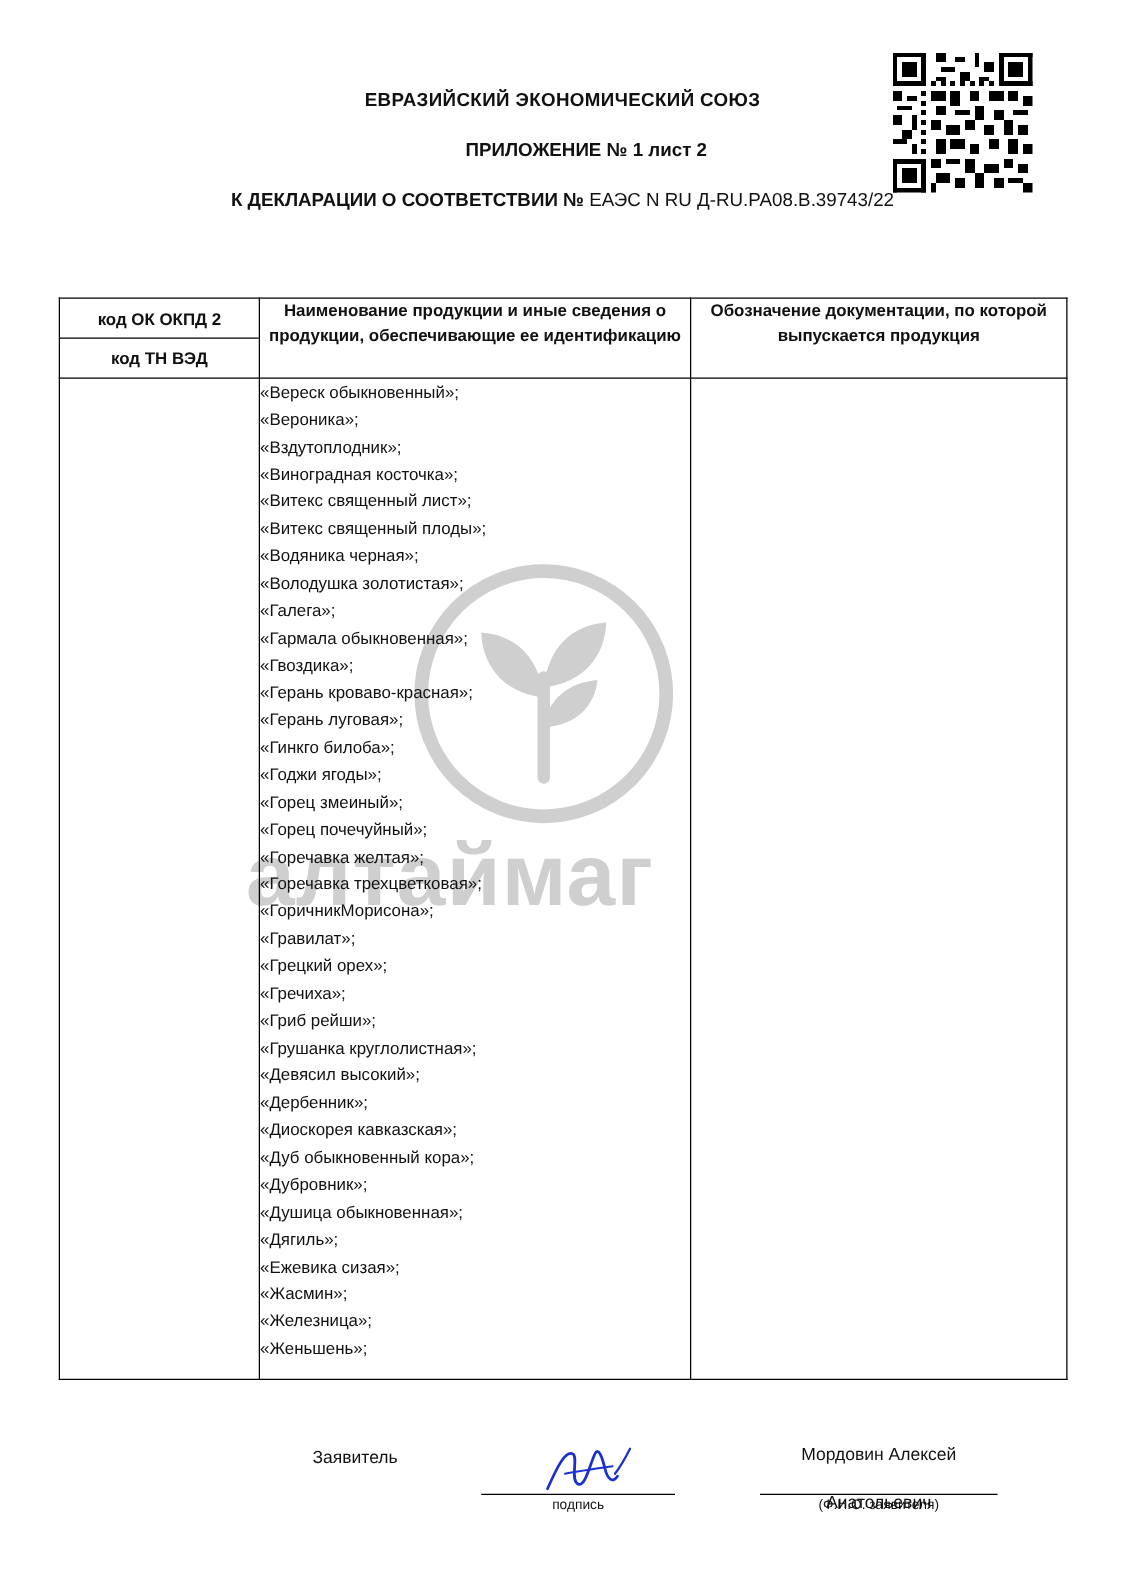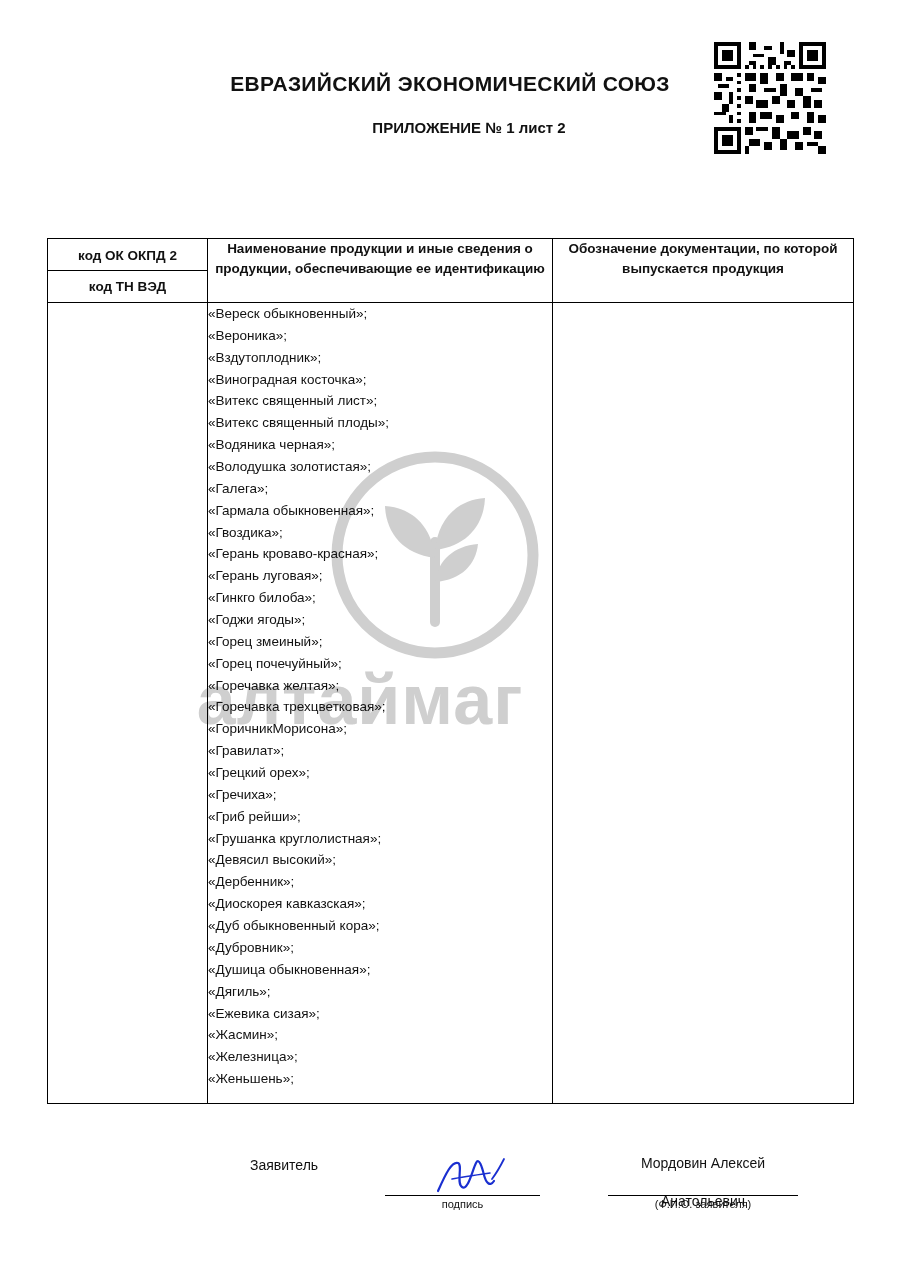--- a/index.html
+++ b/index.html
@@ -77,21 +77,21 @@
 
   
   .header {
     position: absolute;
     left: 0;
     top: 72px;
     width: 900px;
     text-align: center;
   }
   .header .line1 {
-    font-size: 21px;
+    font-size: 15px;
     font-weight: bold;
     letter-spacing: 0.3px;
   }
   .header .line2 {
     margin-top: 23px;
     font-size: 15px;
     font-weight: bold;
     margin-left: 38px;
   }
   .header .line3 {
@@ -335,20 +335,24 @@
           <rect x="24" y="26" width="3" height="1"></rect>
         <rect x="27" y="27" width="2" height="2"></rect>
           <rect x="8" y="27" width="1" height="2"></rect>
       </g>
     </svg>
   </div>
 
   <div class="header">
     <div class="line1">ЕВРАЗИЙСКИЙ ЭКОНОМИЧЕСКИЙ СОЮЗ</div>
     <div class="line2">ПРИЛОЖЕНИЕ № 1 лист 2</div>
+    <div class="line3">
+      <b>К ДЕКЛАРАЦИИ О СООТВЕТСТВИИ №</b>
+      <span>ЕАЭС N RU Д-RU.РА08.В.39743/22</span>
+    </div>
   </div>
 
   <table class="tbl">
     <colgroup>
       <col class="col1">
         <col class="col2">
         <col class="col3">
     </colgroup>
     <thead>
       <tr>

